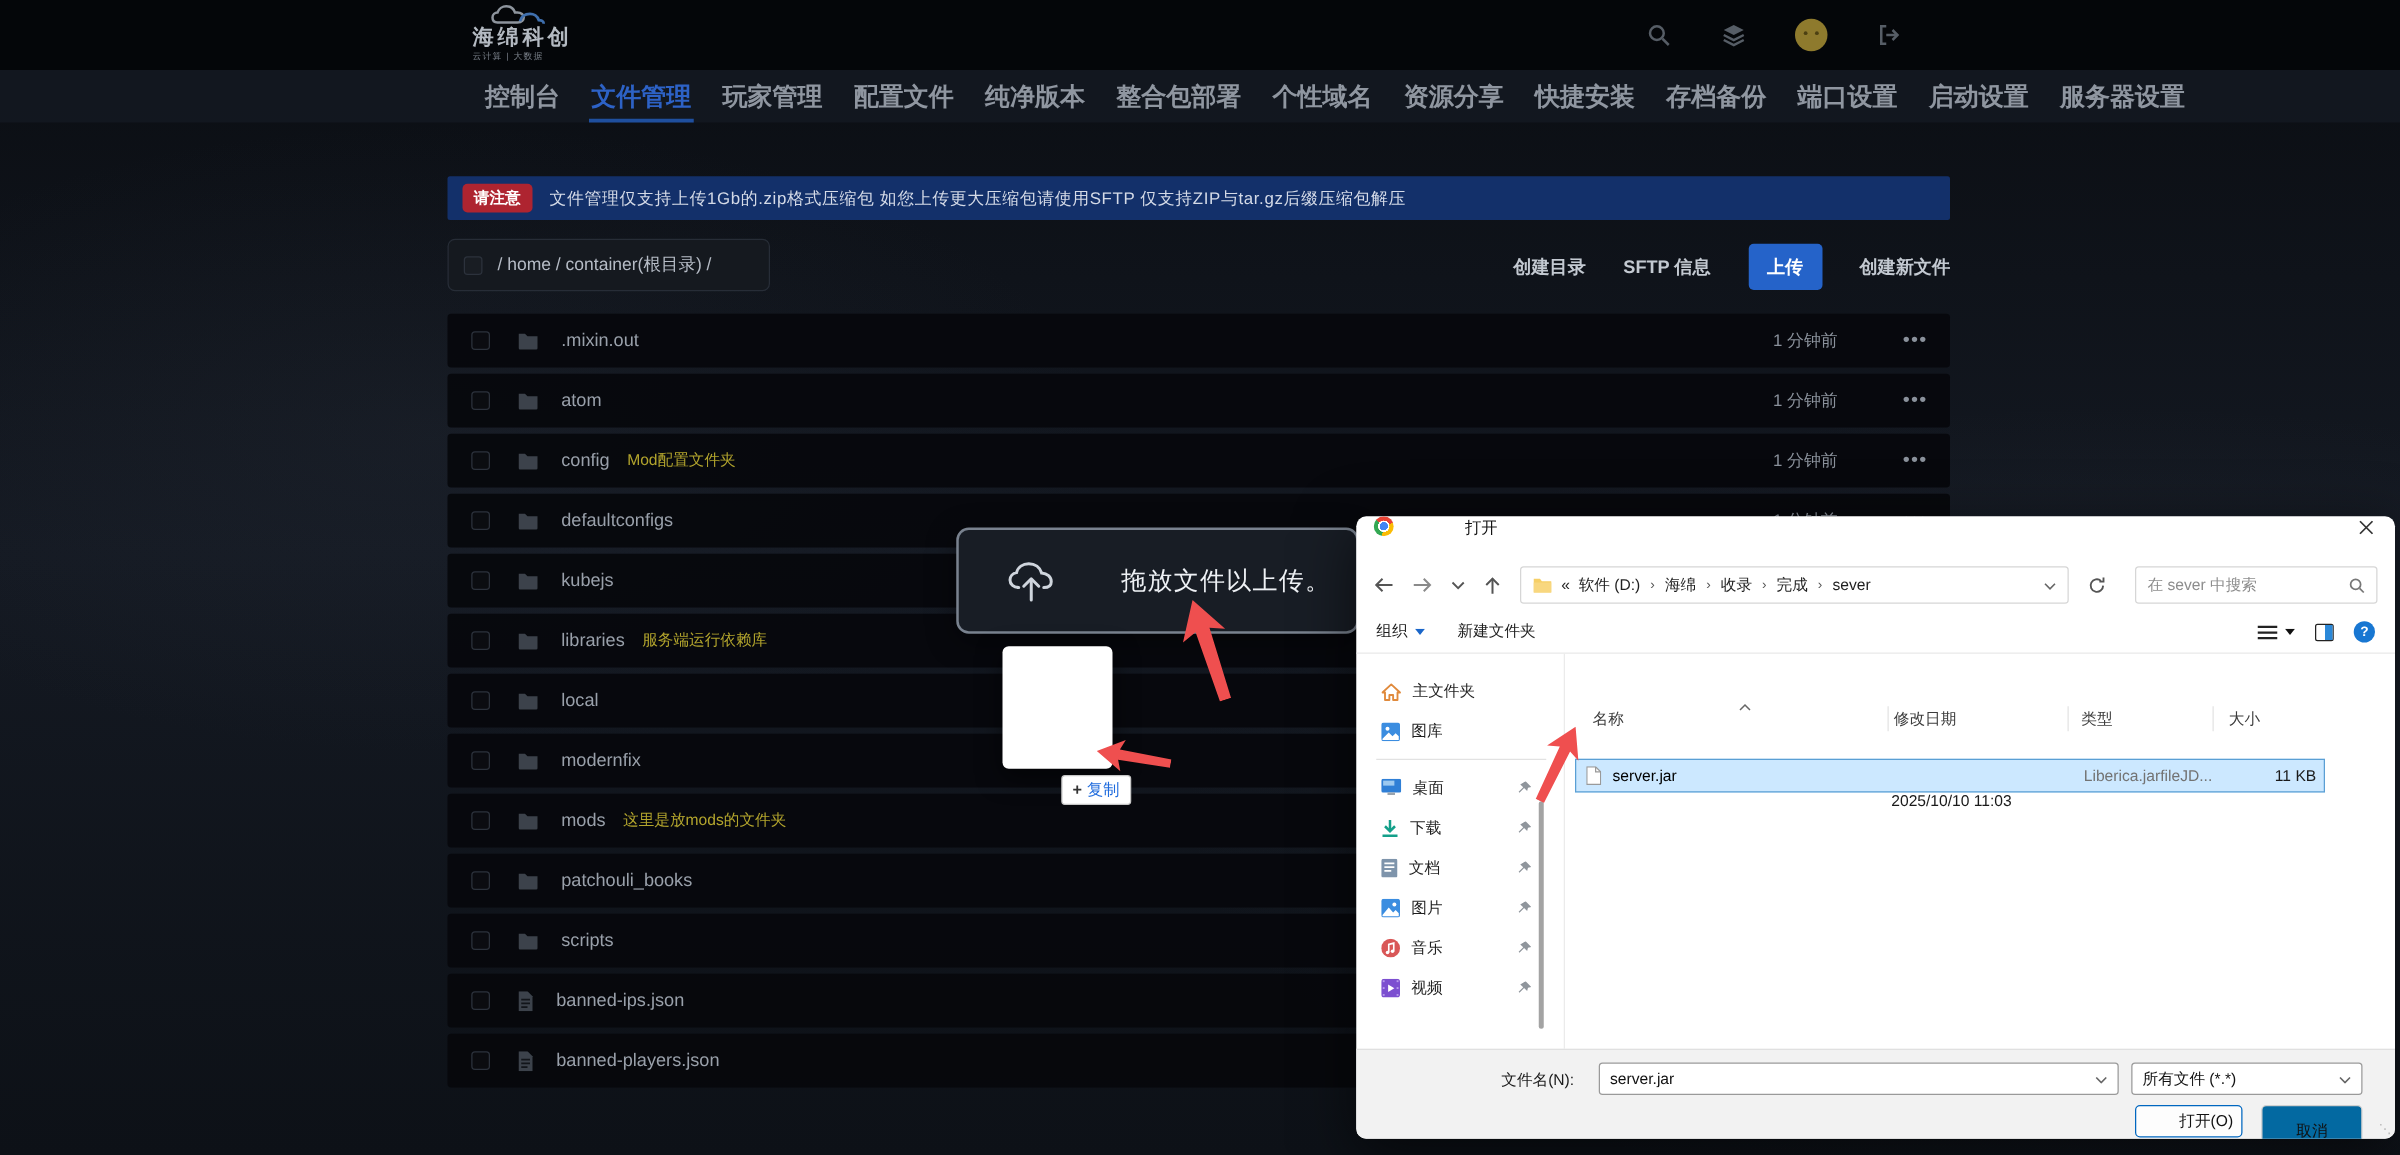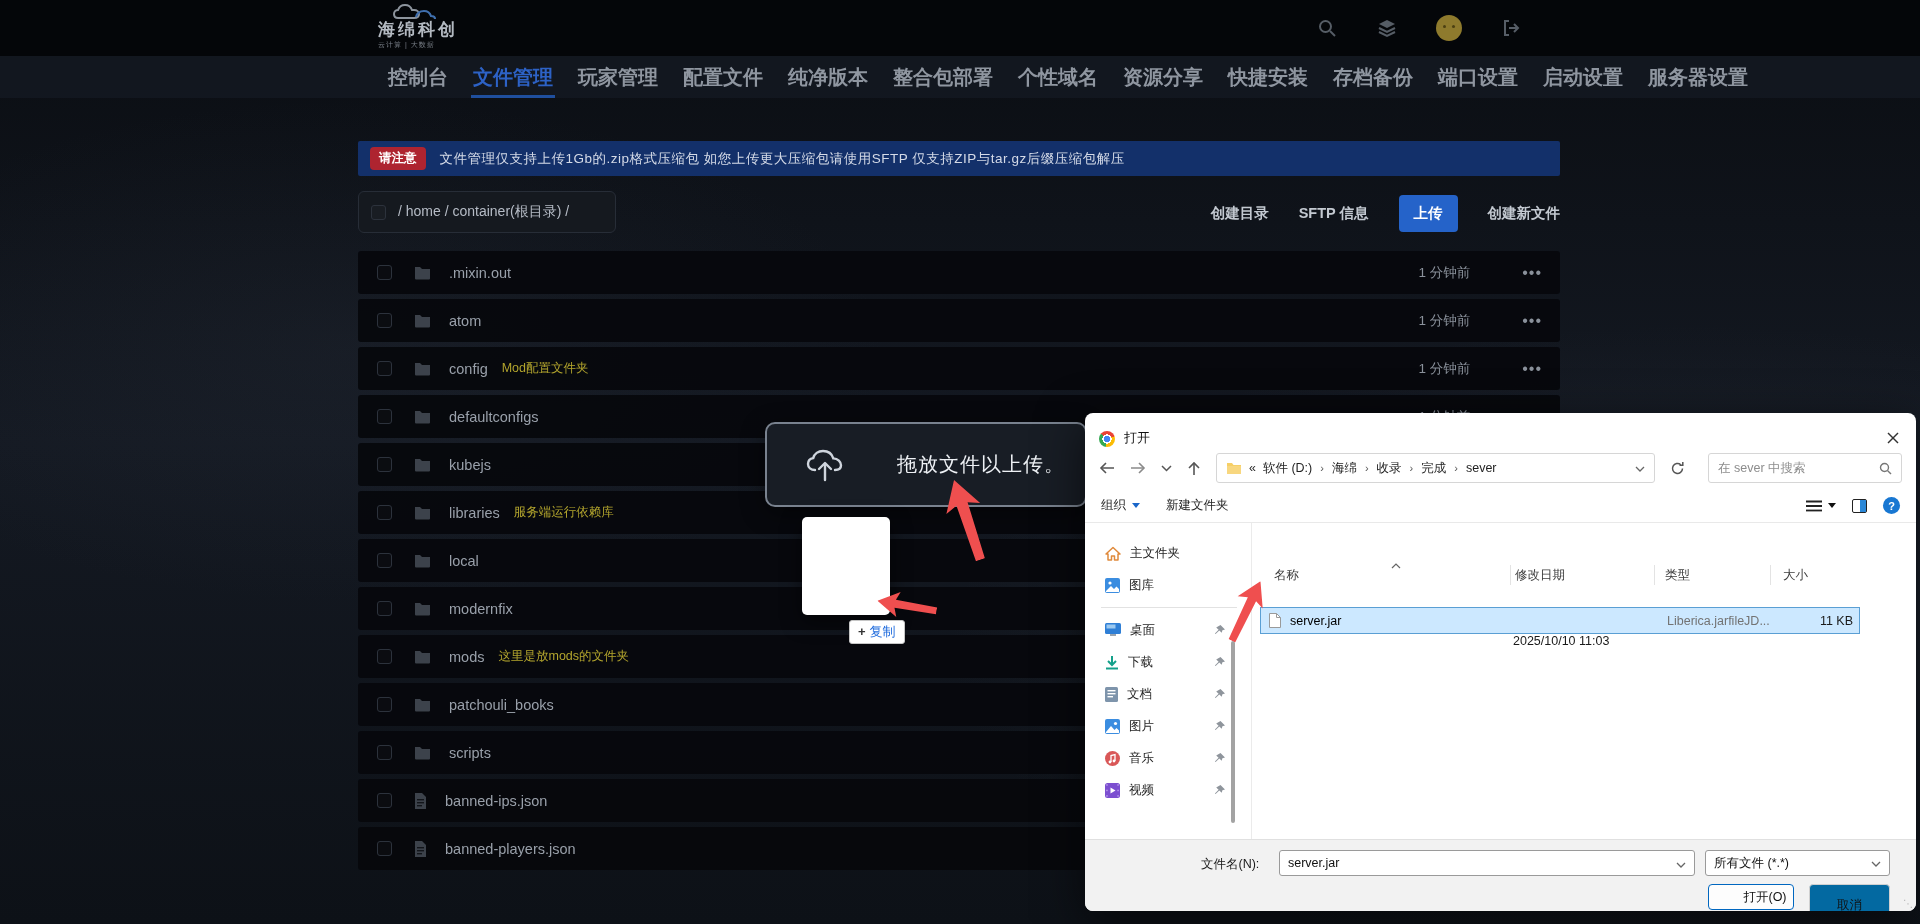--- a/index.html
+++ b/index.html
@@ -65,21 +65,21 @@
 
   
   .arrow { position:absolute; z-index:60; }
   #arrow-dropzone { left:946px; top:478px; width:42px; height:84px; transform:rotate(-18deg); }
   #arrow-ghost { left:892px; top:576px; width:30px; height:60px; transform:rotate(-80deg); }
   #arrow-dialog { left:1228px; top:578px; width:36px; height:66px; transform:rotate(26deg); }
   .arrow svg { width:100%; height:100%; display:block; }
 
   
   .dialog { position:absolute; left:1085px; top:413px; width:831px; height:498px; background:#fff; border-radius:8px; box-shadow:0 12px 48px rgba(0,0,0,0.6); z-index:40; overflow:hidden; color:#1f1f1f; }
-  .dlg-title { height:34px; display:flex; align-items:flex-end; padding:0 14px; }
+  .dlg-title { height:34px; display:flex; align-items:flex-start; padding:0 14px;gap:48px; }
   .chrome-ico { width:16px; height:16px; border-radius:50%; flex:none;
     background:
       radial-gradient(circle at 50% 50%, #4285f4 0 29%, #fff 30% 40%, transparent 41%),
       conic-gradient(from -50deg, #ea4335 0 120deg, #fbbc05 120deg 240deg, #34a853 240deg 360deg); }
   .dlg-title-text { margin-left:9px; font-size:13px; color:#111; }
   .dlg-close { margin-left:auto; width:18px; height:18px; display:flex; align-items:center; justify-content:center; cursor:pointer; }
   .dlg-nav { height:42px; display:flex; align-items:center; padding:0 14px; gap:15px; }
   .nav-ico { display:flex; align-items:center; justify-content:center; cursor:pointer; }
   .addr { width:468px; height:30px; border:1px solid #d6d6d6; border-radius:3px; display:flex; align-items:center; padding:0 9px; gap:7px; font-size:12.5px; color:#1f1f1f; }
   .addr .sep { color:#555; font-size:11px; padding:0 1px; }

